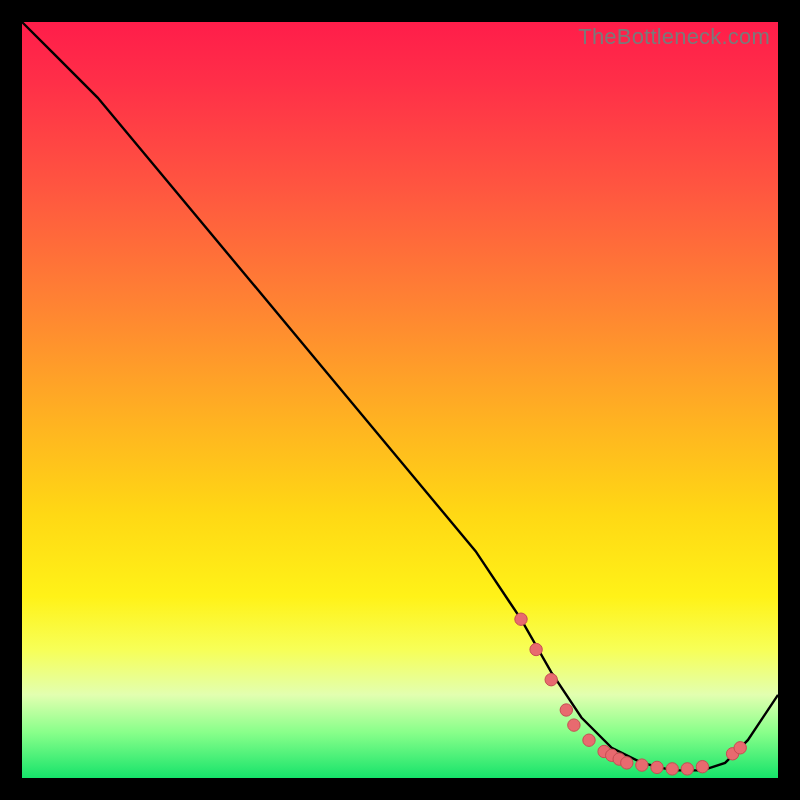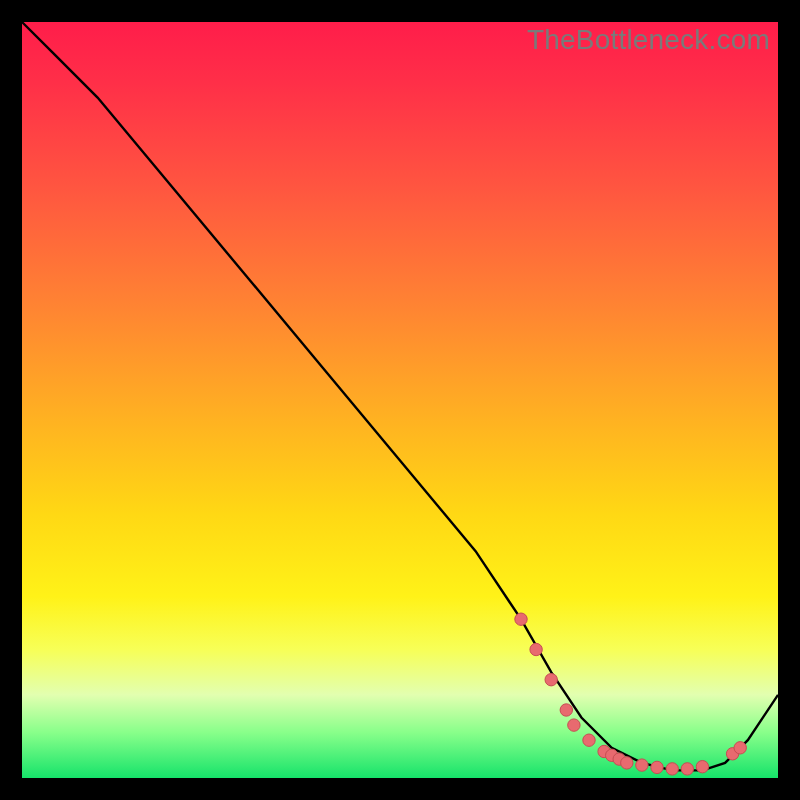--- a/index.html
+++ b/index.html
@@ -37,21 +37,21 @@
       #e2ffb0 89%,
       #88ff8a 94%,
       #16e36a 100%
     );
   }
   .watermark {
     position: absolute;
     top: 2px;
     right: 8px;
     color: #7a7a7a;
-    font-size: 28px;
+    font-size: 22px;
     font-weight: 500;
     letter-spacing: 0.2px;
     user-select: none;
     text-align: center;
   }
   svg.curve {
     position: absolute;
     left: 0;
     top: 0;
     width: 756px;

